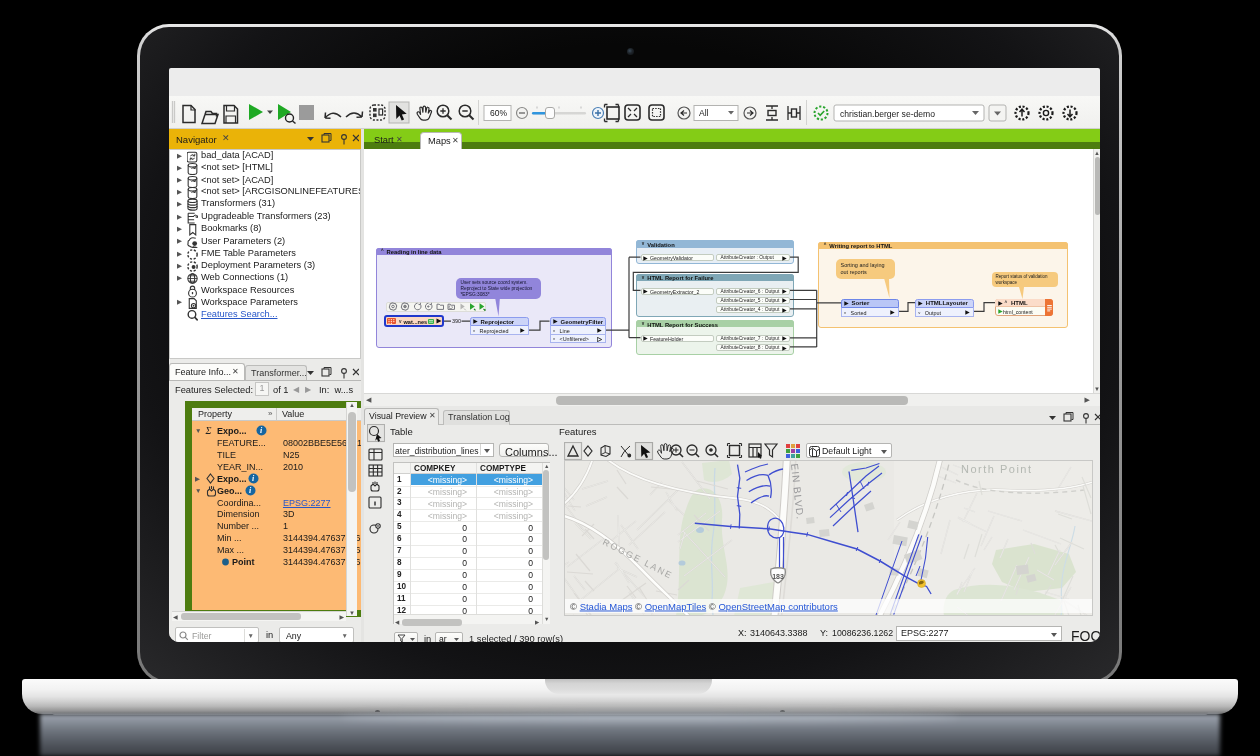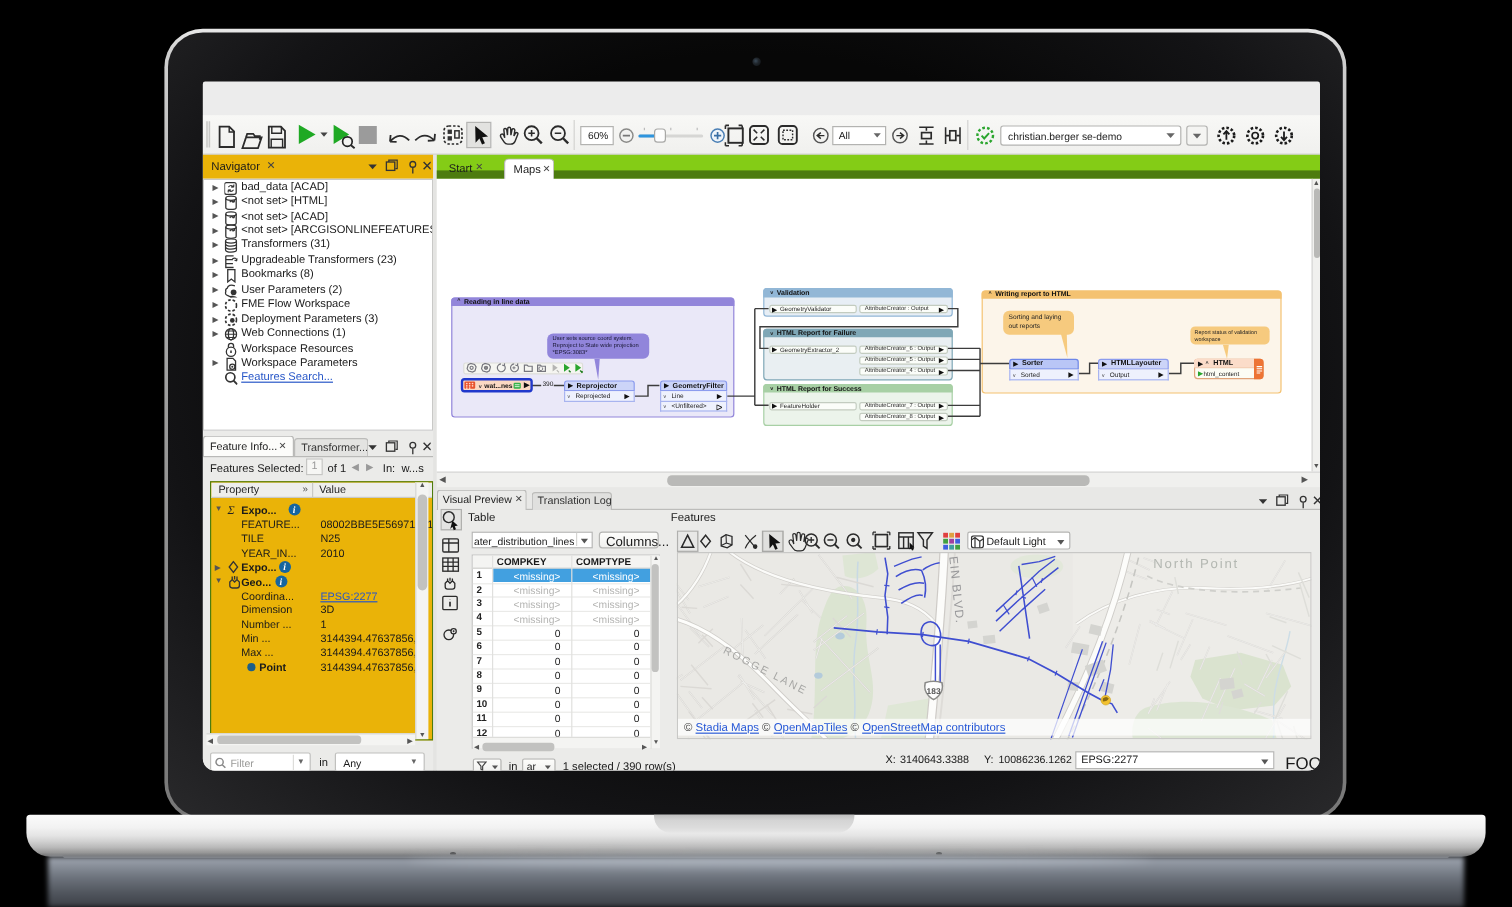--- a/index.html
+++ b/index.html
@@ -212,21 +212,21 @@
         <svg class="abs" style="left:17px;top:85.7px;" width="11" height="13" viewBox="0 0 10 12" fill="none" stroke="#333" stroke-width="1">
           <path d="M8 2 q-5-1.5-6 2 q-1.5 0.5-1 2.5 q-1 2 1.5 3 q2 1.5 4 0.5"></path>
           <circle cx="7" cy="7" r="2.2" fill="#333" stroke="none"></circle>
           <path d="M4 11 q3-2.5 6 0 z" fill="#333" stroke="none"></path>
         </svg>
         <span class="abs" style="left:31px;top:85.7px;white-space:nowrap;">User Parameters (2)</span>
 <span class="abs" style="left:7px;top:99.5px;font-size:6.5px;color:#555;">▶</span>
         <svg class="abs" style="left:17px;top:97.8px;" width="11" height="13" viewBox="0 0 10 12" fill="none" stroke="#333" stroke-width="1">
           <circle cx="5" cy="6" r="4.3" stroke-dasharray="2 1.5" stroke-width="1.3"></circle>
         </svg>
-        <span class="abs" style="left:31px;top:97.8px;white-space:nowrap;">FME Flow Workspace</span>
+        <span class="abs" style="left:31px;top:97.8px;white-space:nowrap;">FME Table Parameters</span>
 <span class="abs" style="left:7px;top:112.0px;font-size:6.5px;color:#555;">▶</span>
         <svg class="abs" style="left:17px;top:110.3px;" width="11" height="13" viewBox="0 0 10 12" fill="none" stroke="#333" stroke-width="1">
           <circle cx="5" cy="6" r="4.3" stroke-dasharray="2 1.5" stroke-width="1.3"></circle>
           <circle cx="6" cy="6.5" r="1.8" fill="#333" stroke="none"></circle>
         </svg>
         <span class="abs" style="left:31px;top:110.3px;white-space:nowrap;">Deployment Parameters (3)</span>
 <span class="abs" style="left:7px;top:123.8px;font-size:6.5px;color:#555;">▶</span>
         <svg class="abs" style="left:17px;top:122.1px;" width="11" height="13" viewBox="0 0 10 12" fill="none" stroke="#333" stroke-width="1">
           <circle cx="5" cy="6" r="4.3"></circle>
           <ellipse cx="5" cy="6" rx="2" ry="4.3"></ellipse>
@@ -272,21 +272,21 @@
   </svg>
   <div class="abs" style="left:0;top:21px;width:192px;height:1px;background:#b9b9b7;"></div>
 
   <div class="abs" style="left:6px;top:26px;font-size:9.3px;color:#222;">Features Selected:</div>
   <div class="abs" style="left:86px;top:23px;width:14px;height:14px;background:#f6f6f4;border:1px solid #c6c6c4;font-size:9px;color:#999;text-align:center;">1</div>
   <div class="abs" style="left:104px;top:26px;font-size:9.3px;">of 1</div>
   <div class="abs" style="left:124px;top:26px;font-size:8px;color:#999;">◀</div>
   <div class="abs" style="left:136px;top:26px;font-size:8px;color:#999;">▶</div>
   <div class="abs" style="left:150px;top:26px;font-size:9.3px;">In:&nbsp; w...s</div>
 
-  <div class="abs" id="ptable" style="left:6px;top:42px;width:186px;height:216px;background:#eab308;border:1px solid #4d7c0f;overflow:hidden;font-size:9px;">
+  <div class="abs" id="ptable" style="left:16px;top:42px;width:186px;height:216px;background:#fdba74;border:7px solid #4d7c0f;overflow:hidden;font-size:9px;">
     <div class="abs" style="left:0;top:0;width:184px;height:13px;background:#eeeeec;border-bottom:1px solid #c9c9c7;">
       <span class="abs" style="left:6px;top:1px;color:#222;">Property</span>
       <span class="abs" style="left:76px;top:1px;color:#555;font-size:8px;">»</span>
       <span class="abs" style="left:90px;top:1px;color:#222;">Value</span>
       <span class="abs" style="left:84px;top:0;width:1px;height:13px;background:#c9c9c7;"></span>
     </div>
 <span class="abs" style="left:3px;top:19.0px;font-size:6.5px;color:#555;">▼</span>
 <svg class="abs" style="left:13px;top:16.5px;" width="11" height="12" viewBox="0 0 10 12">
             <text x="0" y="9" font-size="10" font-family="Liberation Serif" font-style="italic" fill="#222">Σ</text>
           </svg>

